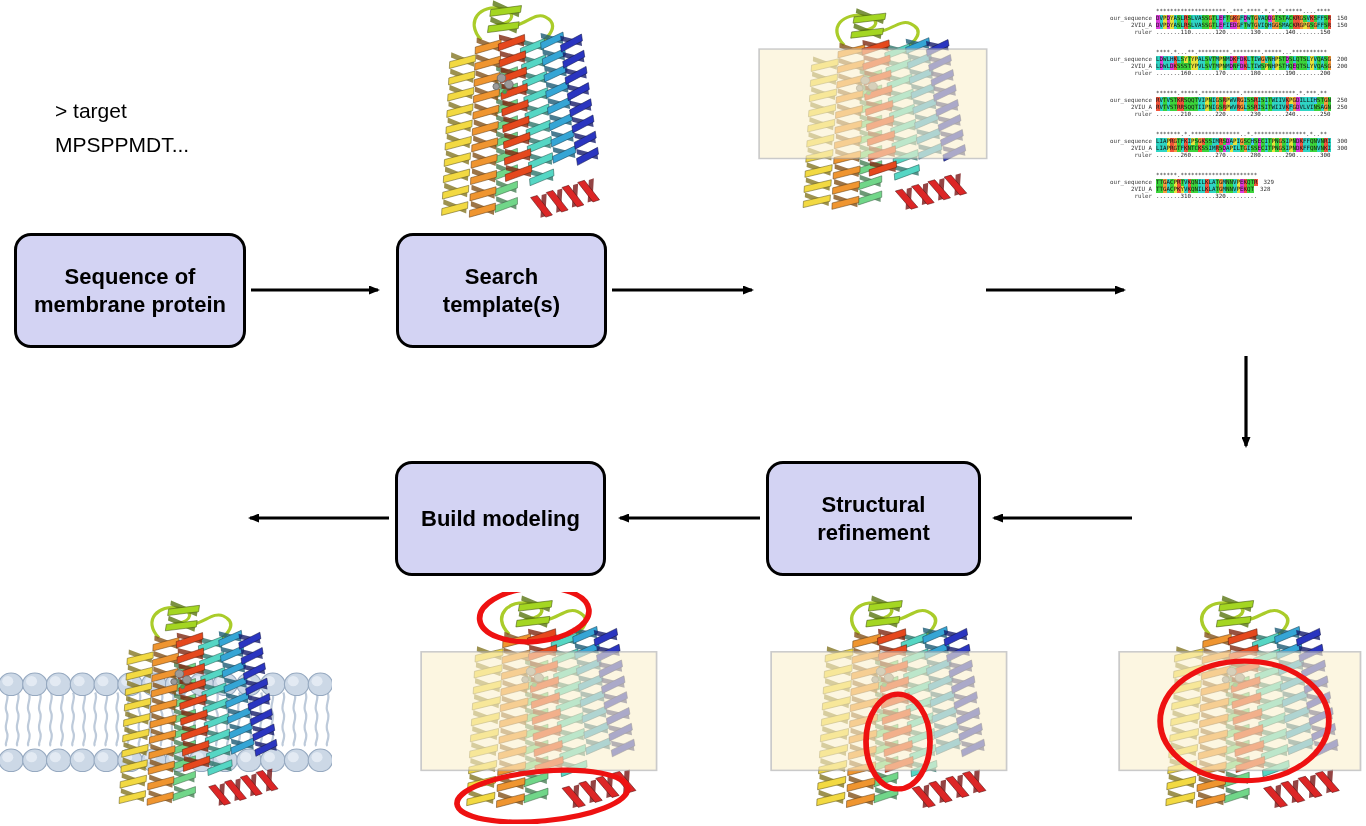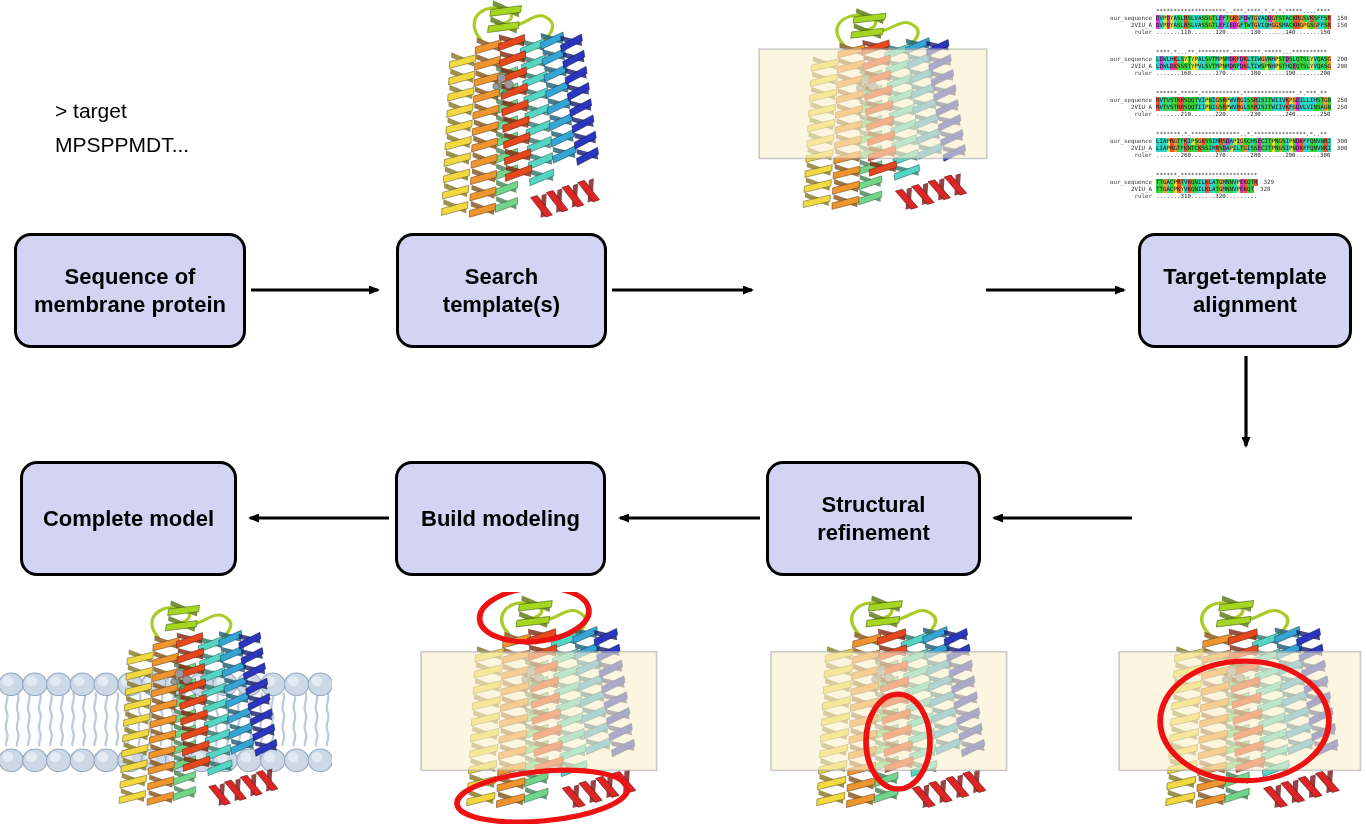--- a/index.html
+++ b/index.html
@@ -456,28 +456,21 @@
     </div>
 
   <div class="fbox" style="left:14px;top:233px;width:232px;height:115px;">
        <span class="lbl">Sequence of
 membrane protein</span>
     </div>
   <div class="fbox" style="left:396px;top:233px;width:211px;height:115px;">
        <span class="lbl">Search
 template(s)</span>
     </div>
-  <div class="fbox" style="left:1138px;top:233px;width:214px;height:115px;">
-       <span class="lbl">Target-template
-alignment</span>
-    </div>
-
-  <div class="fbox" style="left:20px;top:461px;width:217px;height:115px;">
-       <span class="lbl">Complete model</span>
-    </div>
+
   <div class="fbox" style="left:395px;top:461px;width:211px;height:115px;">
        <span class="lbl">Build modeling</span>
     </div>
   <div class="fbox" style="left:766px;top:461px;width:215px;height:115px;">
        <span class="lbl">Structural
 refinement</span>
     </div>
 
   <svg class="arrows" width="1366" height="826" viewBox="0 0 1366 826">
     <defs>

